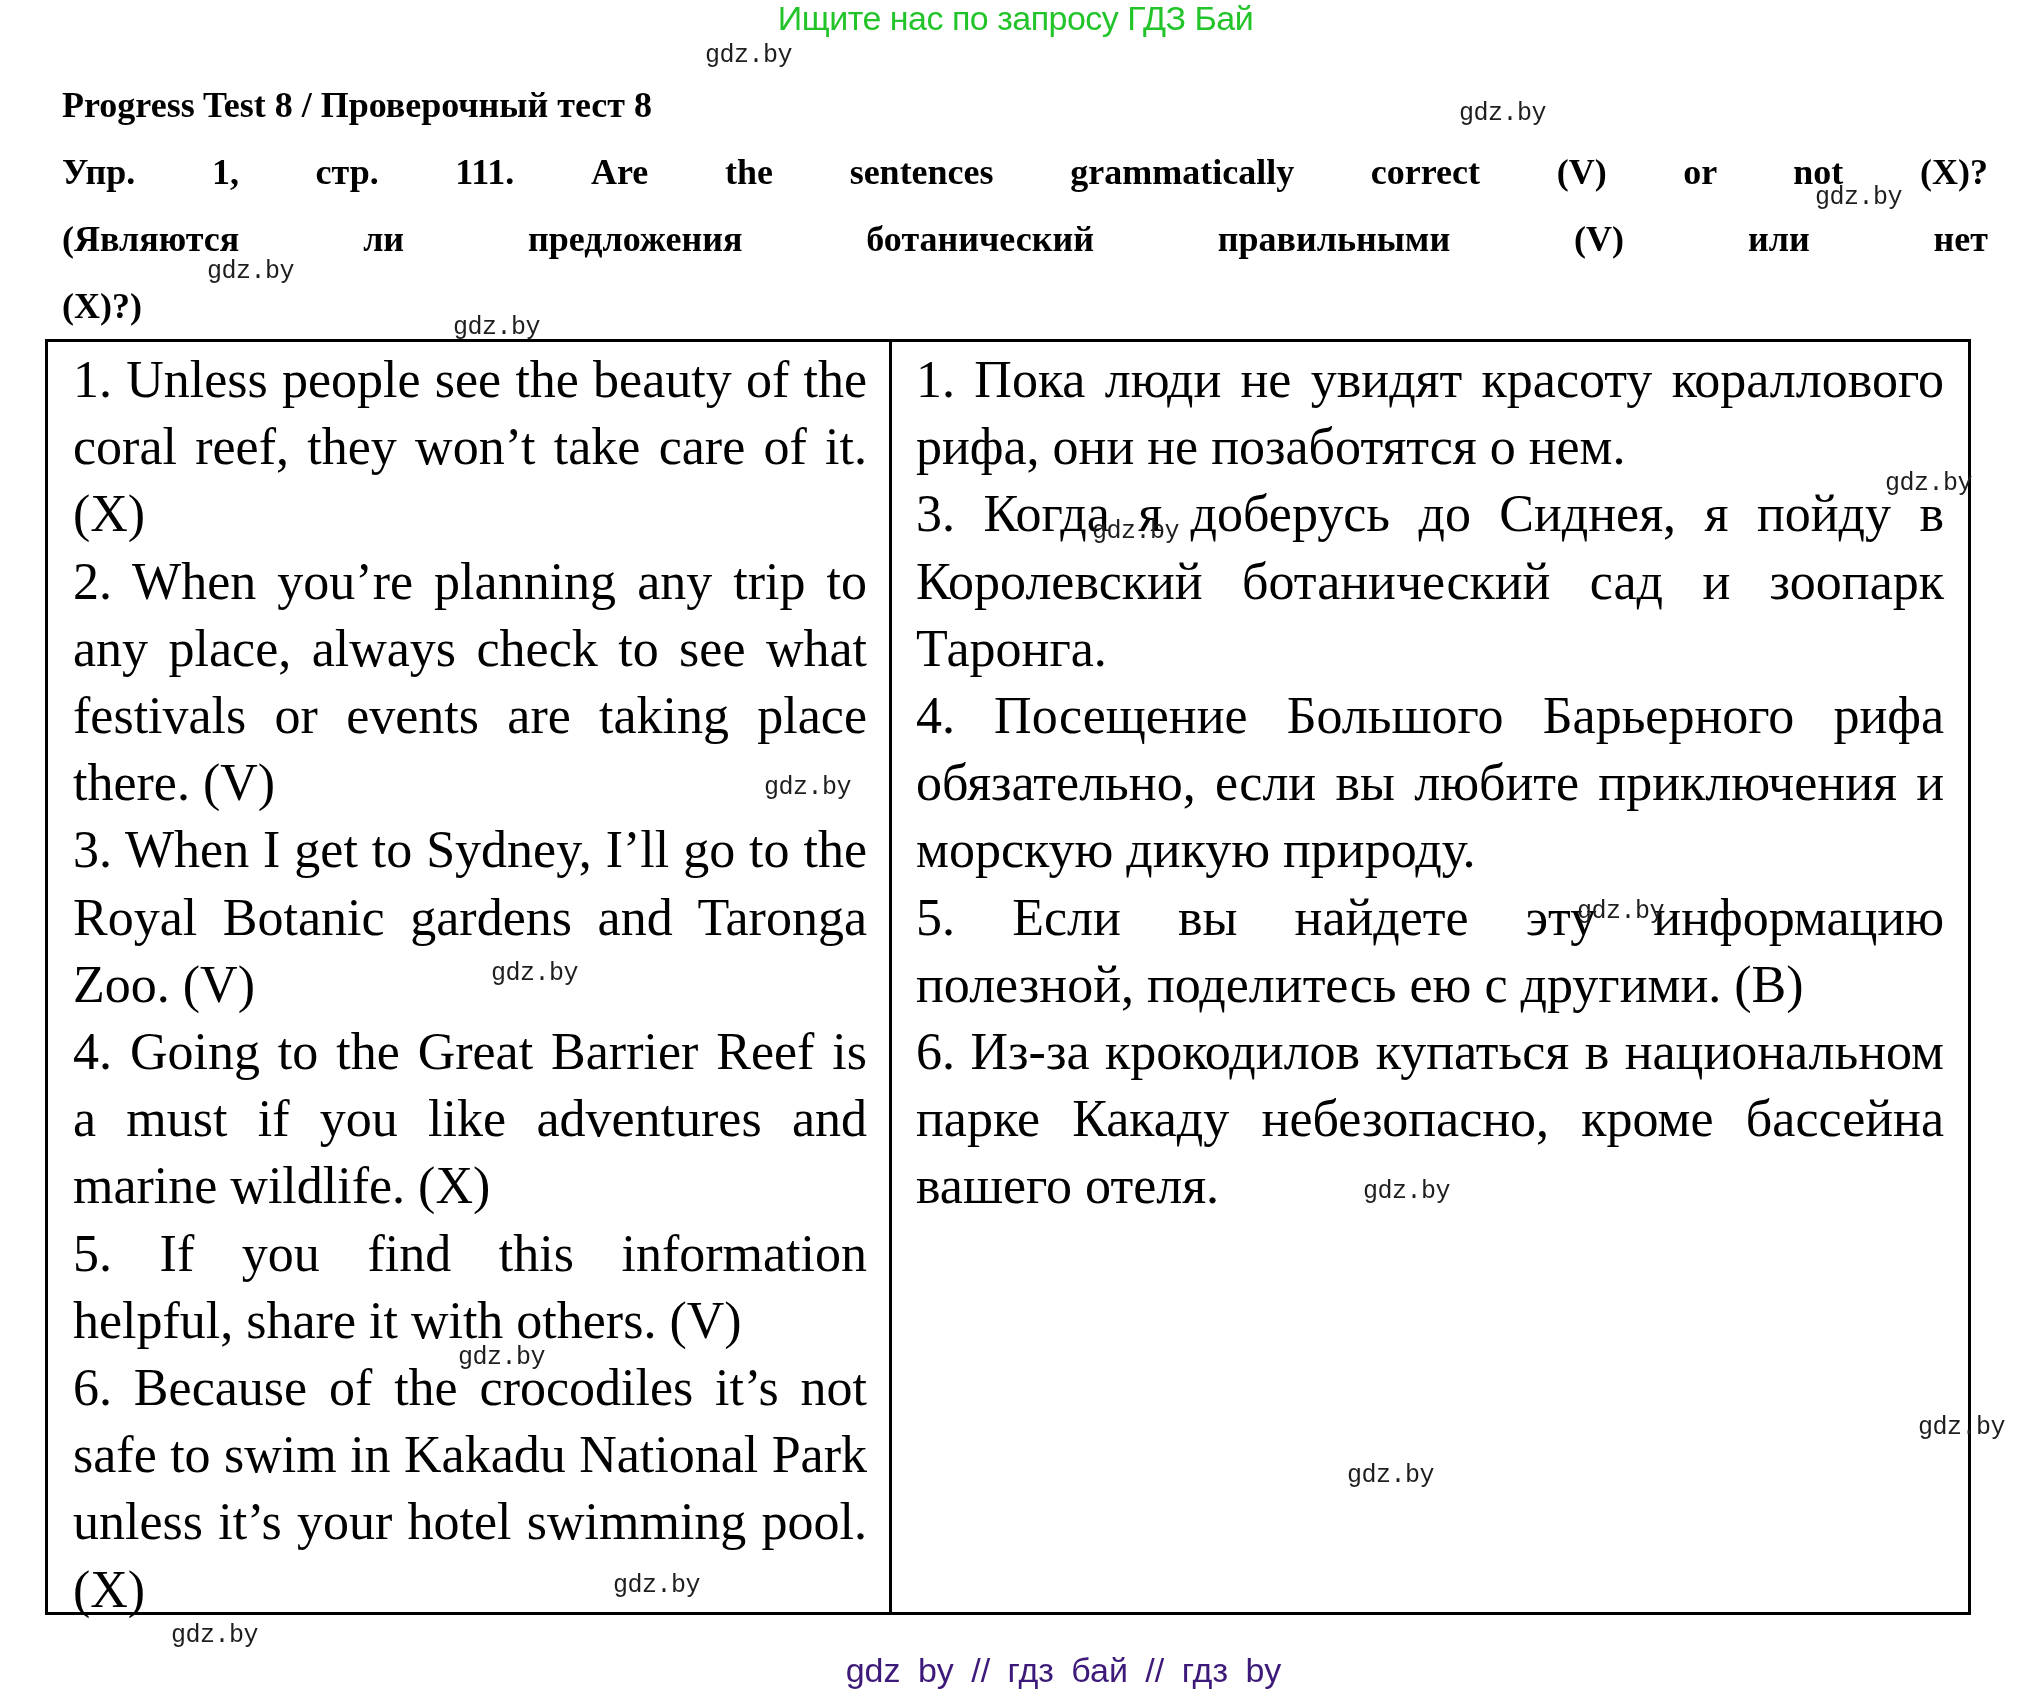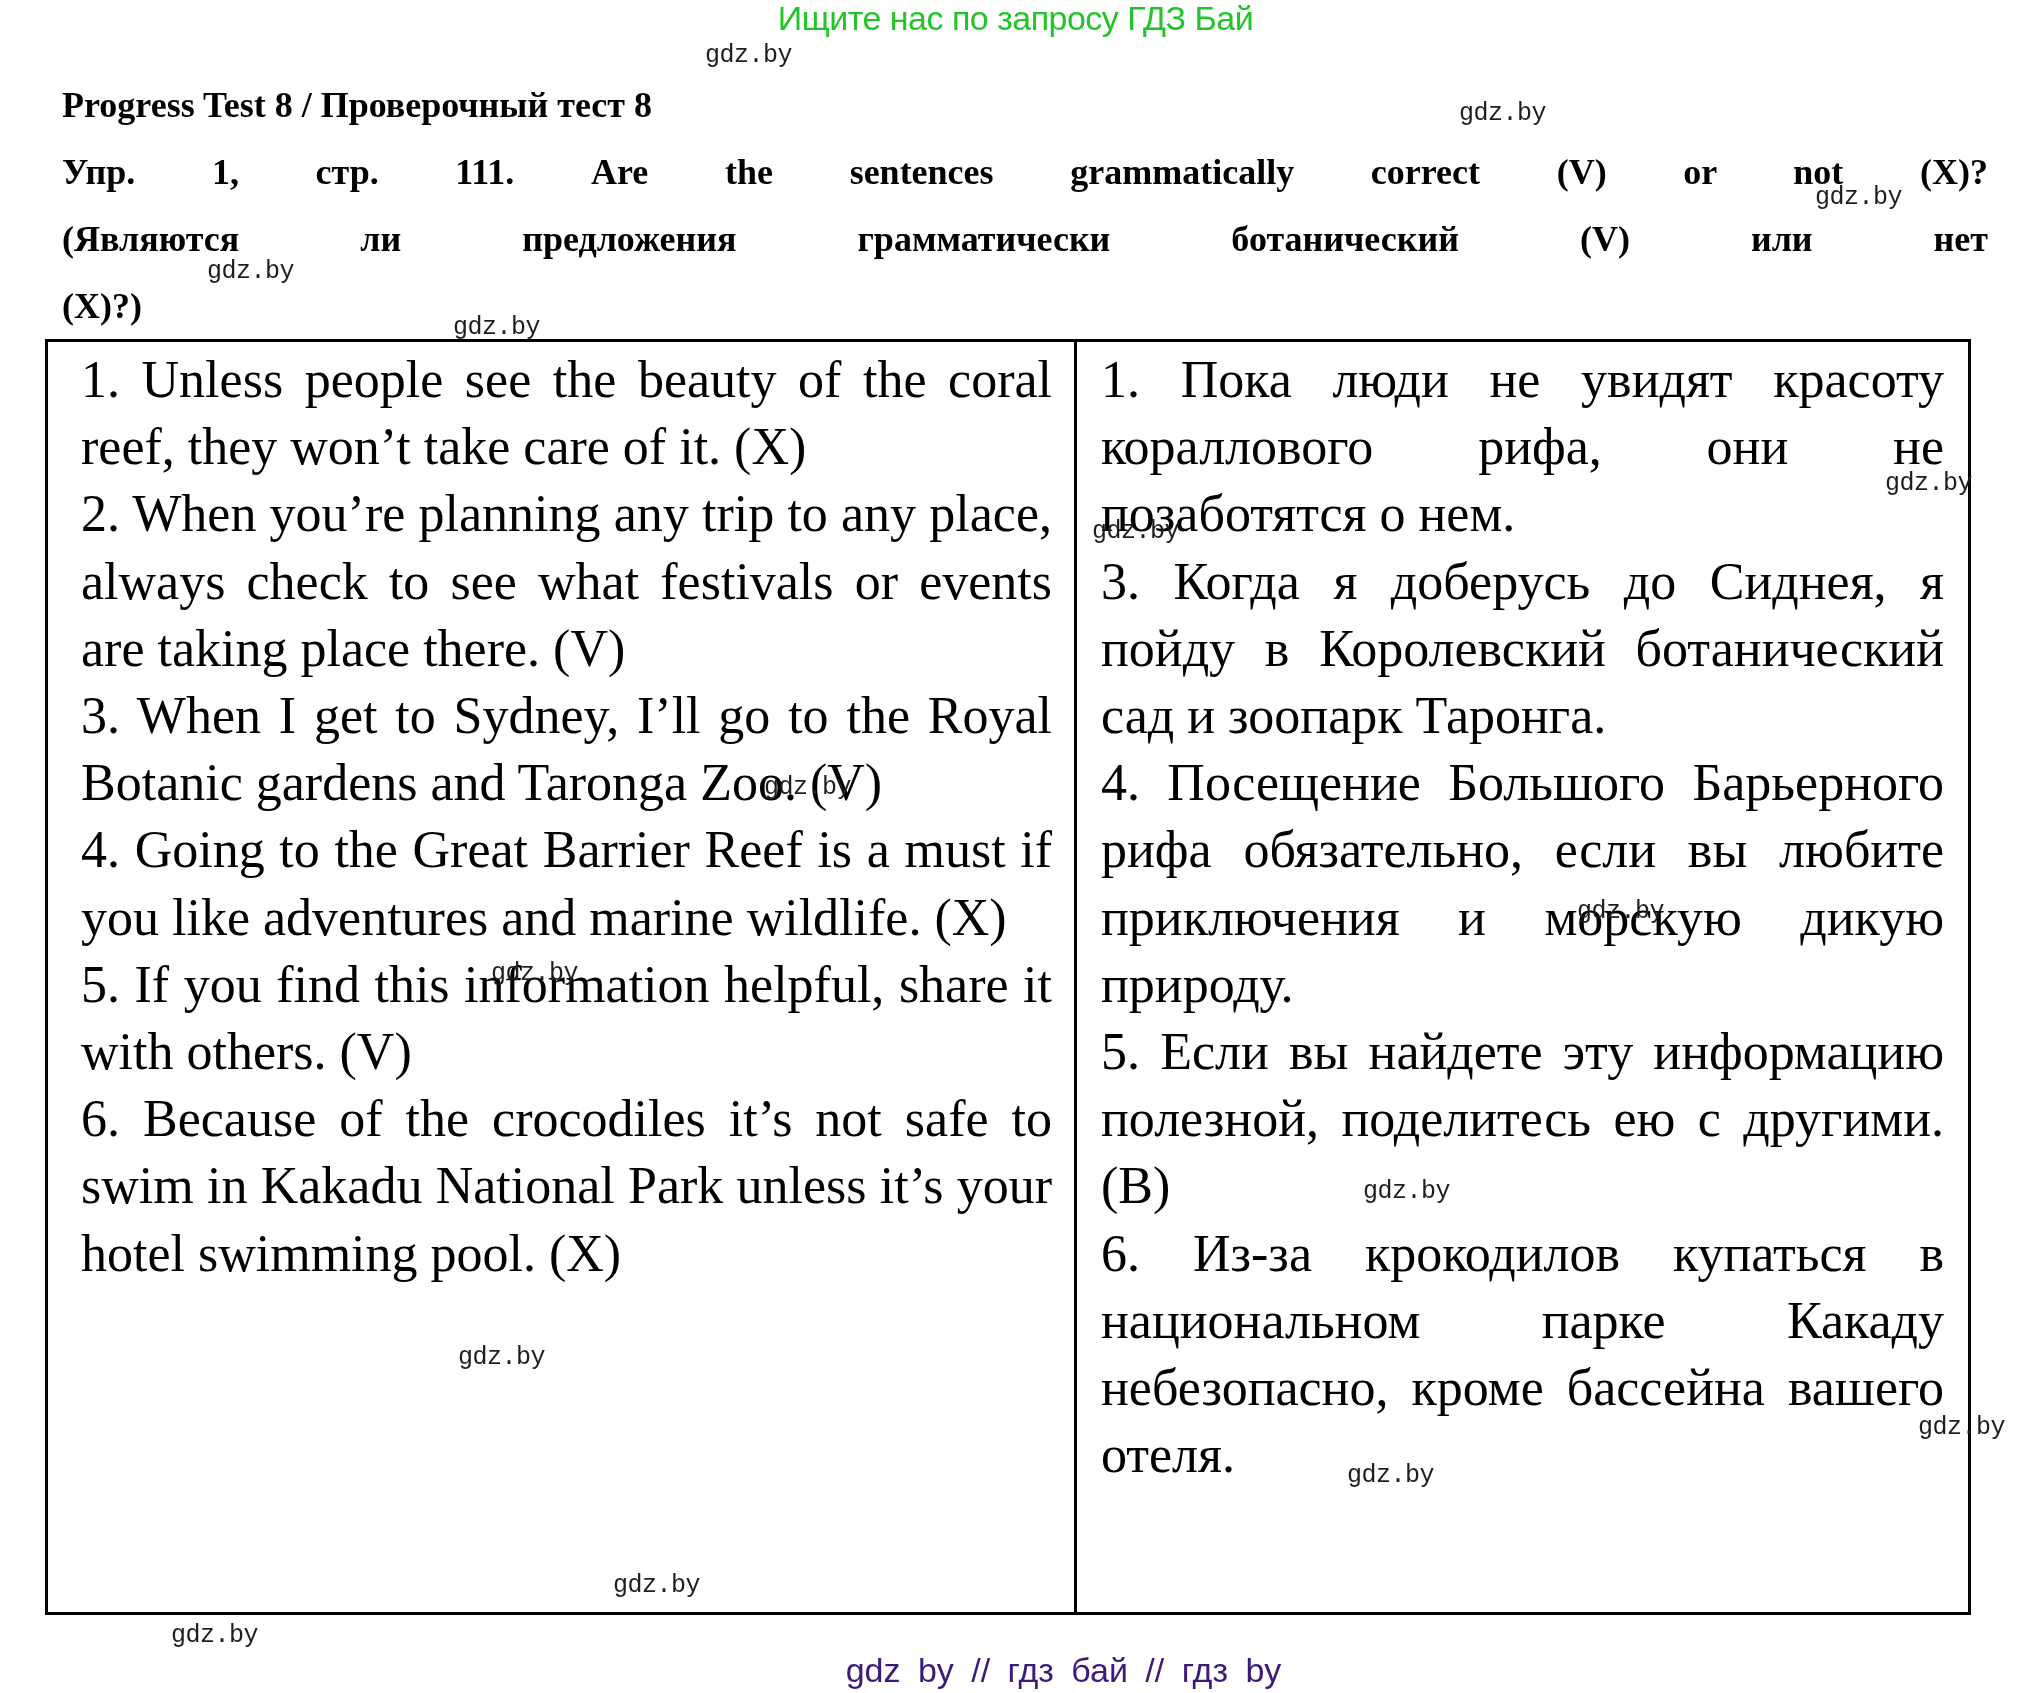--- a/index.html
+++ b/index.html
@@ -24,21 +24,21 @@
     position:absolute; left:45px; top:339px; width:1926px; height:1276px;
     border:3px solid #000; box-sizing:border-box;
     display:flex;
   }
   .col {
     box-sizing:border-box;
     font-family: "Liberation Serif", "DejaVu Serif", serif;
     font-size:52px; line-height:67.2px; color:#000;
     padding-top:4px;
   }
-  .col-left { width:1029px; border-right:3px solid #000; padding-left:33px; padding-right:22px; }
+  .col-left { width:844px; border-right:3px solid #000; padding-left:25px; padding-right:22px; }
   .col-right { flex:1; padding-left:24px; padding-right:24px; }
   .item { text-align:justify; }
   .item.last-left { text-align-last:left; }
 
   .wm {
     position:absolute; font-family: Liberation Mono, monospace;
     font-size:25px; color:#1e1e1e; line-height:28px; letter-spacing:-0.5px;
     white-space:nowrap;
   }
   .footer {
@@ -48,21 +48,21 @@
   }
 </style>
 </head>
 <body>
 
 <div class="top-banner">Ищите нас по запросу ГДЗ Бай</div>
 
 <div class="heading" style="top:72px;">
   <span class="line">Progress Test 8 / Проверочный тест 8</span>
   <span class="line just">Упр. 1, стр. 111. Are the sentences grammatically correct (V) or not (X)?</span>
-  <span class="line just">(Являются ли предложения грамматически ботанический (V) или нет</span>
+  <span class="line just">(Являются ли предложения ботанический правильными (V) или нет</span>
   <span class="line">(X)?)</span>
 </div>
 
 <div class="table">
   <div class="col col-left">
     <div class="item last-left">1. Unless people see the beauty of the coral reef, they won’t take care of it. (X)</div>
     <div class="item last-left">2. When you’re planning any trip to any place, always check to see what festivals or events are taking place there. (V)</div>
     <div class="item last-left">3. When I get to Sydney, I’ll go to the Royal Botanic gardens and Taronga Zoo. (V)</div>
     <div class="item last-left">4. Going to the Great Barrier Reef is a must if you like adventures and marine wildlife. (X)</div>
     <div class="item last-left">5. If you find this information helpful, share it with others. (V)</div>

